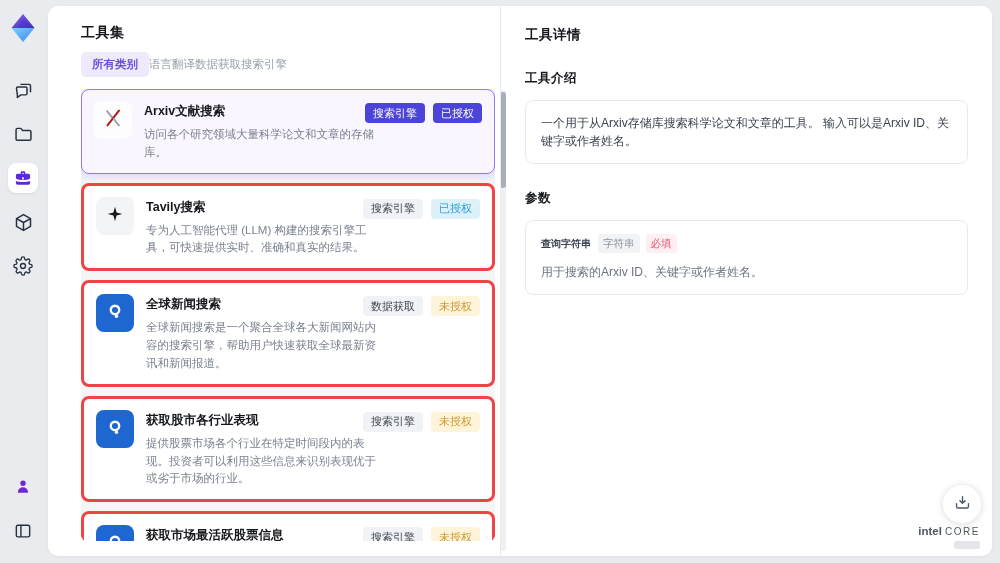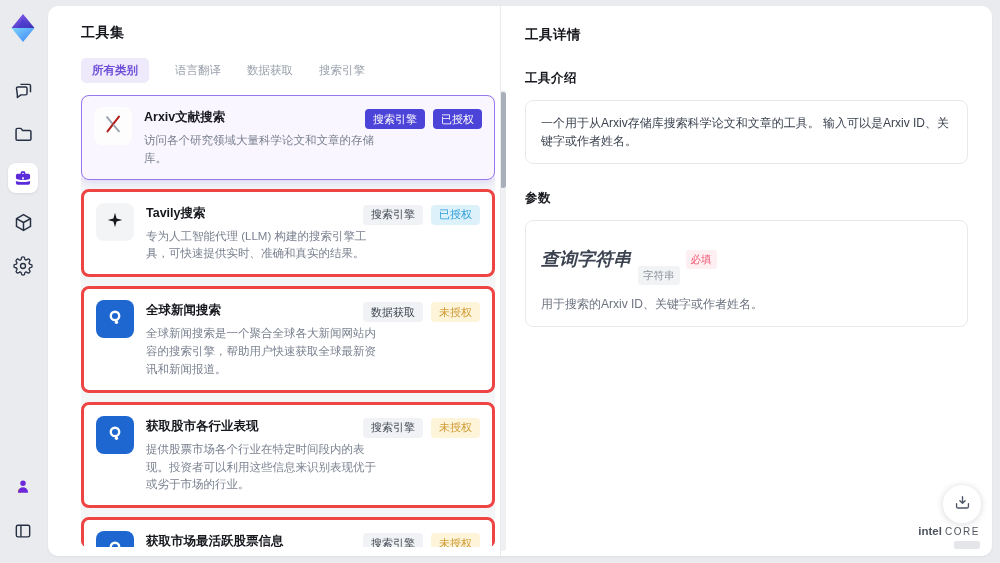--- a/index.html
+++ b/index.html
@@ -16,21 +16,21 @@
     display:flex; align-items:center; justify-content:center; cursor:pointer; }
   .rail-item.active { background:#fff; box-shadow:0 1px 3px rgba(0,0,0,.08); }
   .rail-bottom { margin-top:auto; margin-bottom:10px; display:flex; flex-direction:column; align-items:center; }
   .rail svg { display:block; }
   
   .panel { position:absolute; left:48px; top:6px; width:944px; height:550px;
     background:#fff; border-radius:10px; box-shadow:0 1px 3px rgba(0,0,0,.05); overflow:hidden; }
   
   .left-pane { position:absolute; left:16px; top:0; width:452px; height:100%; padding:18px 0 0 17px; }
   .toolset-title { font-size:14px; font-weight:bold; letter-spacing:.5px; }
-  .tabs { display:flex; align-items:center; gap:26px; margin-top:15px; height:26px; }
+  .tabs { display:flex; align-items:center; margin-top:9px; height:26px; }
   .tab { font-size:11.5px; color:#9aa1ac; cursor:pointer; white-space:nowrap; }
   .tab.active { background:#efeafb; color:#6d4fd8; font-weight:bold; padding:5px 11px; border-radius:5px; }
   .cards { margin-top:12px; width:414px; height:452px; overflow:hidden; background:#f4f5f7; border-radius:6px; }
   .card { position:relative; display:flex; align-items:flex-start; padding:11px 12px;
     background:#fff; border:3px solid #ef4444; border-radius:8px; margin-bottom:9px; cursor:pointer; }
   .card.selected { background:#faf6ff; border:1px solid #9678ec; box-shadow:0 2px 10px rgba(124,92,237,.22); }
   .card-icon { flex:none; width:38px; height:38px; border-radius:8px; background:#f5f6f8;
     display:flex; align-items:center; justify-content:center; margin-right:12px; overflow:hidden; }
   .card[data-icon="arxiv"] .card-icon { background:#fdfdfd; }
   .card[data-icon="tavily"] .card-icon { background:#f3f4f6; }
@@ -51,22 +51,22 @@
   
   .right-pane { position:absolute; left:452px; top:0; right:0; height:100%;
     border-left:1px solid #e8eaed; padding:20px 24px; }
   .detail-title { font-size:13.5px; font-weight:bold; letter-spacing:.5px; }
   .section-heading { font-size:12.5px; font-weight:bold; letter-spacing:.5px; }
   .sh-intro { margin-top:26px; }
   .sh-params { margin-top:26px; }
   .info-box { margin-top:13px; border:1px solid #e7e9ed; border-radius:8px;
     padding:13px 15px; font-size:12px; color:#3c4350; line-height:1.5; background:#fff; }
   .param-head { display:flex; align-items:center; }
-  .param-name { font-size:18px; font-weight:bold;font-style:italic; }
-  .param-type { font-size:10.5px; color:#8a919d; background:#f2f3f5; padding:1.5px 5px; border-radius:3px; margin-left:7px;margin-top:32px; }
+  .param-name { font-size:10px; font-weight:bold; }
+  .param-type { font-size:10.5px; color:#8a919d; background:#f2f3f5; padding:1.5px 5px; border-radius:3px; margin-left:7px; }
   .param-required { font-size:10.5px; color:#ef5872; background:#fdeff2; padding:1.5px 5px; border-radius:3px; margin-left:6px; }
   .param-desc { margin-top:10px; font-size:12px; color:#6d7480; }
   
   .fab { position:absolute; right:10px; bottom:32px; width:40px; height:40px; border-radius:50%;
     background:#fff; border:1px solid #f0f1f3; box-shadow:0 1px 6px rgba(0,0,0,.13);
     display:flex; align-items:center; justify-content:center; cursor:pointer; }
   .brand { position:absolute; right:12px; bottom:7px; text-align:right; line-height:1.1; }
   .brand-row { font-size:11.5px; color:#4f5560; }
   .brand-intel { font-weight:bold; }
   .brand-core { letter-spacing:1.5px; font-size:10px; }

